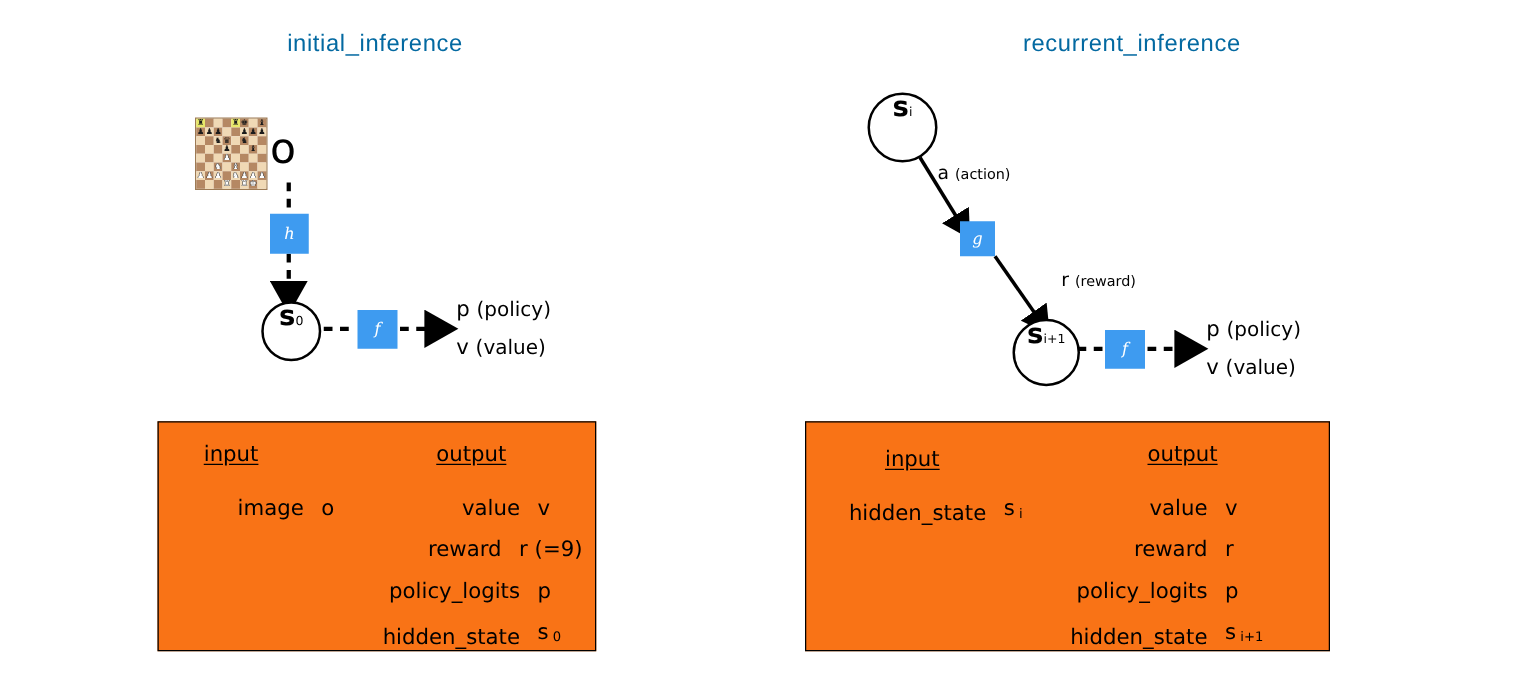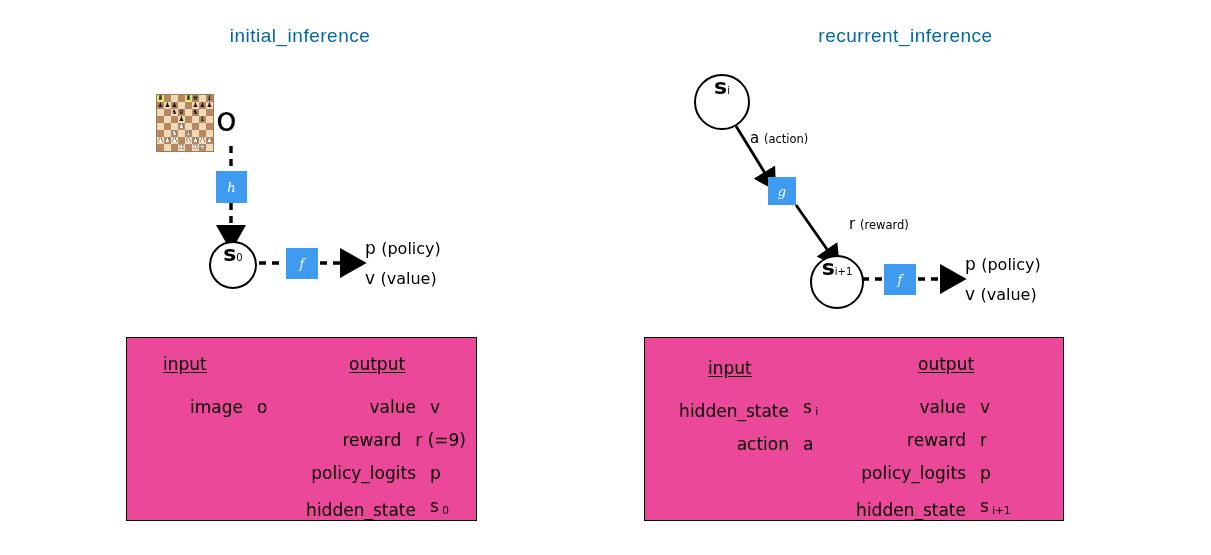--- a/index.html
+++ b/index.html
@@ -113,21 +113,21 @@
     font-weight: 400;
   }
 
   
   .arrows { position: absolute; left: 0; top: 0; width: 100%; height: 100%; pointer-events: none; }
 
   
   .io-table {
     position: absolute;
     border: 1.6px solid #000;
-    background: #ec4899;
+    background: #f97316;
     box-sizing: border-box;
   }
   .tbl-head {
     position: absolute;
     font-size: 17px;
     text-decoration: underline;
     text-underline-offset: 2px;
     white-space: nowrap;
   }
   .tbl-rows { position: absolute; }
@@ -411,24 +411,20 @@
 
   <div class="io-table" style="left:44px; top:337px; width:420px; height:184px;">
     <div class="tbl-head" style="left:63px; top:20px;">input</div>
     <div class="tbl-head" style="left:273px; top:16px;">output</div>
 
     <div class="tbl-rows" id="tbl-in-1" style="left:8px; top:53px; width:180px;">
         <div class="tbl-row">
           <span class="name" style="width: 136px;">hidden_state</span>
           <span class="val">s<span class="sup-sub"> i</span></span>
         </div>
-        <div class="tbl-row">
-          <span class="name" style="width: 136px;">action</span>
-          <span class="val">a</span>
-        </div>
       </div>
     <div class="tbl-rows" id="tbl-out-1" style="left:195px; top:53px; width:190px;">
         <div class="tbl-row">
           <span class="name" style="width: 126px;">value</span>
           <span class="val">v</span>
         </div>
         <div class="tbl-row">
           <span class="name" style="width: 126px;">reward</span>
           <span class="val">r</span>
         </div>

